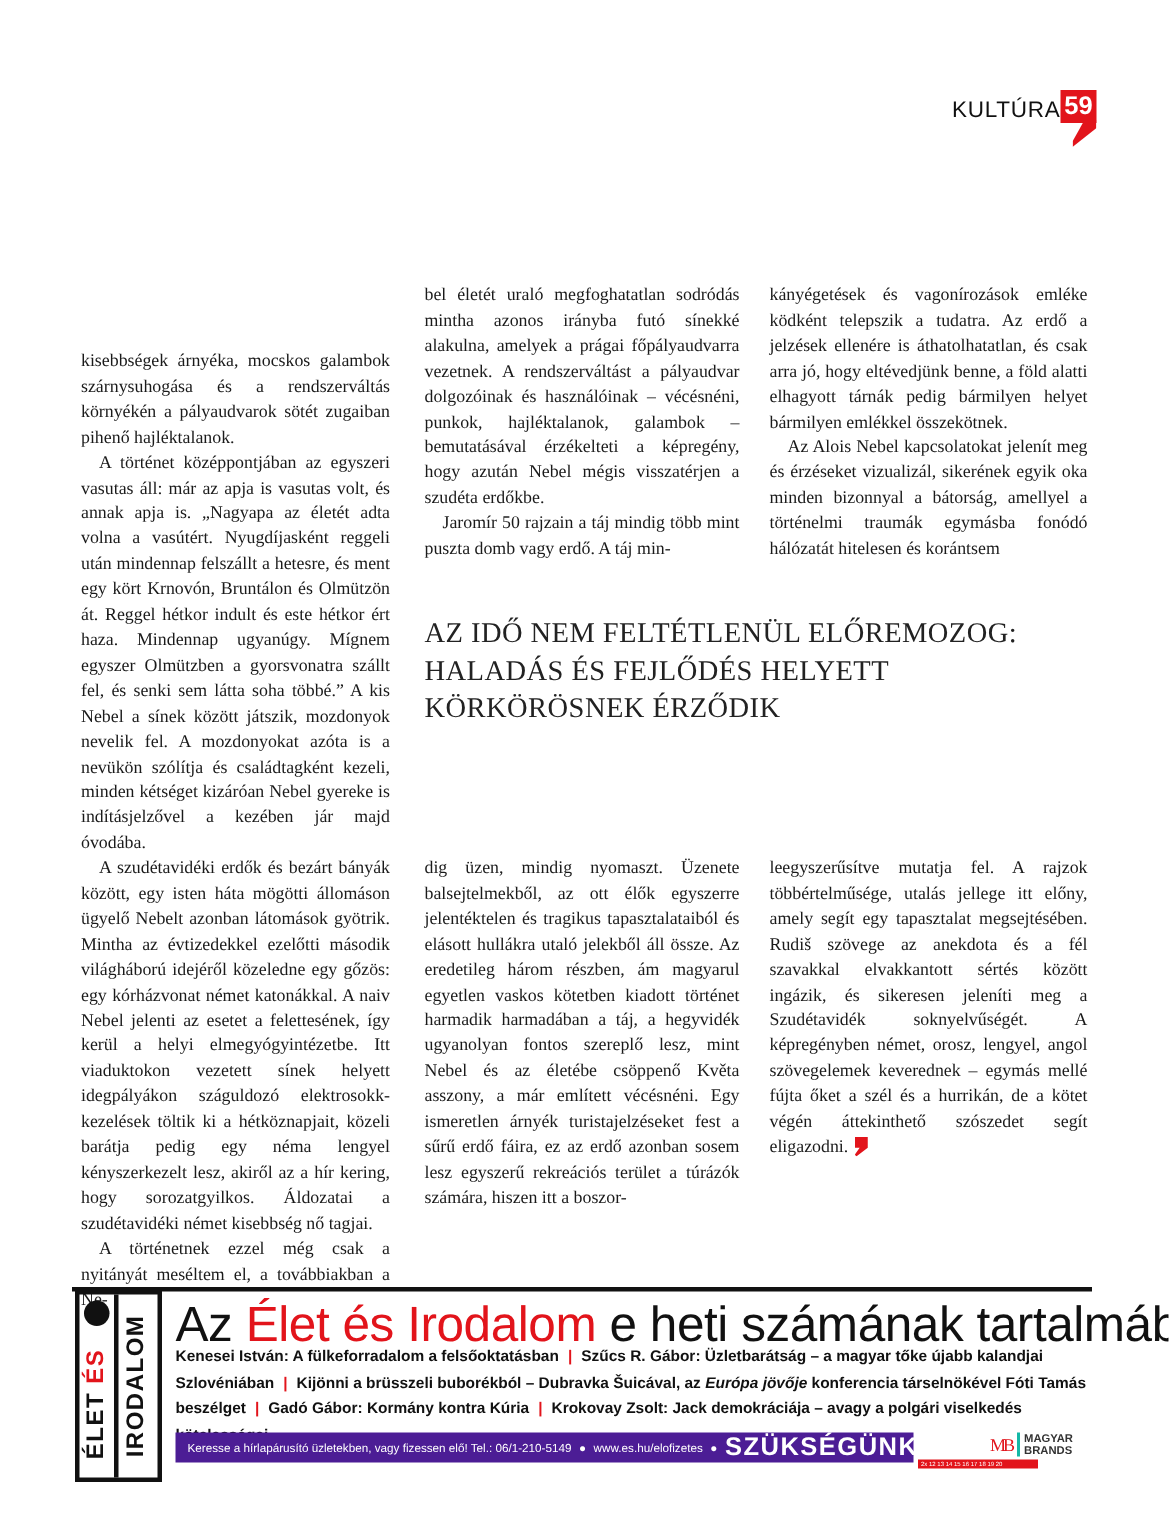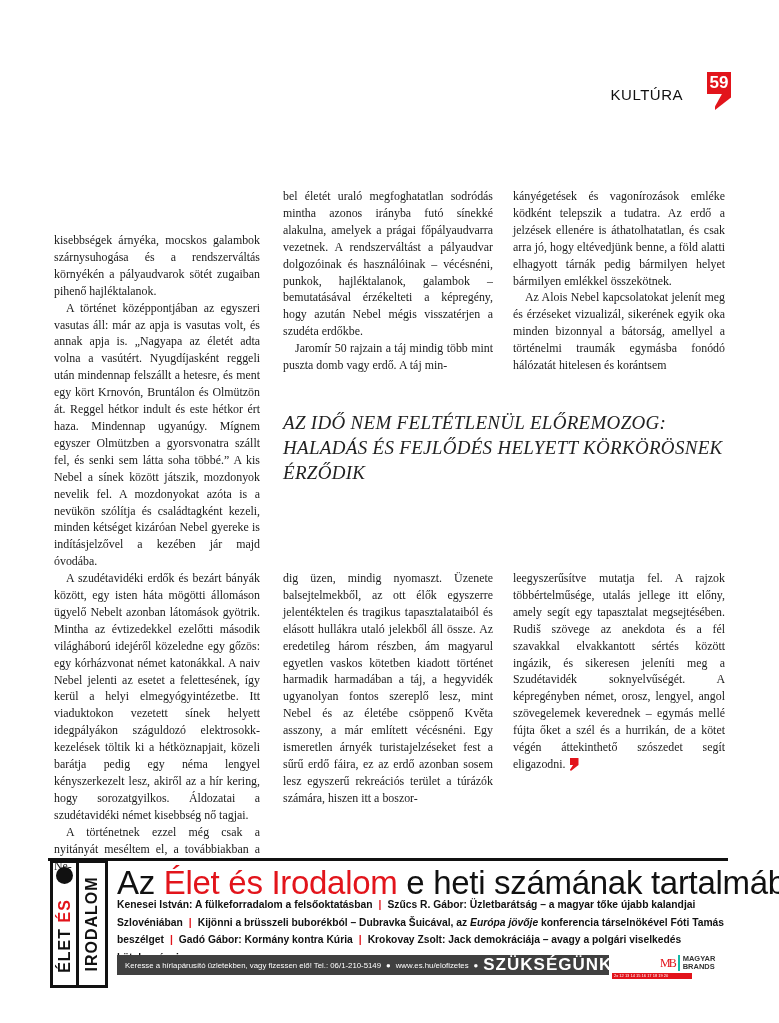--- a/index.html
+++ b/index.html
@@ -1,57 +1,57 @@
 <!DOCTYPE html>
 <html><head>
   <meta charset="utf-8">
   <style>
     * { box-sizing: border-box; margin: 0; padding: 0; }
     html, body { width: 779px; height: 1023px; background: #ffffff; overflow: hidden; }
     body { position: relative; font-family: "Liberation Serif", "DejaVu Serif", serif; color: #1a1a1a; }
 
     
-    .section-header { position: absolute; top: 72px; right: 48px; display: flex; align-items: center; gap: 24px; }
+    .section-header { position: absolute; top: 60px; right: 48px; display: flex; align-items: flex-start; gap: 0; }
     .section-label { font-family: "Liberation Sans", "DejaVu Sans", sans-serif; font-size: 15px; letter-spacing: 0.5px; color: #111; margin-top: 5px; }
     .page-mark { position: relative; width: 24px; height: 40px; }
     .page-mark .box { position: absolute; top: 0; left: 0; width: 24px; height: 22px; background: #e2141b; color: #fff; font-family: "Liberation Sans", "DejaVu Sans", sans-serif; font-weight: bold; font-size: 17px; display: flex; align-items: center; justify-content: center; }
     .page-mark .tail { position: absolute; top: 20px; left: 8px; width: 16px; height: 18px; background: #e2141b; clip-path: polygon(50% 0, 100% 0, 100% 30%, 0 100%, 0 80%); }
 
     
     .col { position: absolute; font-size: 11.9px; line-height: 16.9px; text-align: justify; hyphens: manual; }
     .col p { margin: 0; }
     .col p.indent { text-indent: 12px; }
     .col1 { left: 54px; top: 188px; width: 206px; margin-top: 44px; }
     .col2 { left: 283px; top: 188px; width: 210px; }
     .col3 { left: 513px; top: 188px; width: 212px; }
     .col2b { left: 283px; top: 570px; width: 210px; }
     .col3b { left: 513px; top: 570px; width: 212px; }
     .endmark { display: inline-block; width: 9px; height: 13px; background: #e2141b; vertical-align: -3px; margin-left: 4px; clip-path: polygon(0 0, 100% 0, 100% 55%, 15% 100%, 5% 90%, 40% 55%, 0 55%); }
     .citation { margin-top: 12px; font-style: italic; text-align: left; }
 
     
-    .pullquote { position: absolute; left: 283px; top: 410px; width: 440px; font-style: italic; font-size: 19px; line-height: 25px; letter-spacing: 0.3px; color: #222; text-transform: uppercase; }
+    .pullquote { position: absolute; left: 283px; top: 410px; width: 440px; font-size: 19px; line-height: 25px; letter-spacing: 0.3px; color: #222; text-transform: uppercase; }
 
     
     .ad-rule { position: absolute; left: 48px; top: 858px; width: 680px; height: 3px; background: #111; }
     .ad-logo { position: absolute; left: 50px; top: 860px; width: 58px; height: 128px; border: 3px solid #111; display: flex; }
     .logo-col { width: 26px; height: 100%; display: flex; align-items: center; justify-content: center; border-right: 3px solid #111; position: relative; }
     .logo-col:last-child { border-right: none; }
     .logo-col .vtext { transform: rotate(-90deg); white-space: nowrap; font-family: "Liberation Sans", "DejaVu Sans", sans-serif; font-weight: bold; font-size: 16px; letter-spacing: 1px; color: #111; }
     .logo-col .vtext .red { color: #e2141b; }
     .logo-dot { position: absolute; top: 4px; left: 3px; width: 17px; height: 17px; border-radius: 50%; background: #111; }
     .logo-col1 .vtext { margin-top: 24px; }
 
     .ad-title { position: absolute; left: 117px; top: 864px; font-family: "Liberation Sans", "DejaVu Sans", sans-serif; font-weight: normal; font-size: 33px; letter-spacing: -0.3px; color: #111; white-space: nowrap; }
     .ad-title .red { color: #e2141b; }
     .ad-items { position: absolute; left: 117px; top: 896px; width: 610px; font-family: "Liberation Sans", "DejaVu Sans", sans-serif; font-weight: bold; font-size: 10.3px; line-height: 17.5px; color: #111; }
     .ad-items .sep { color: #e2141b; margin: 0 6px; }
     .ad-items em { font-style: italic; }
 
-    .ad-bar { position: absolute; left: 117px; top: 955px; width: 492px; height: 20px; background: #404040; color: #fff; font-family: "Liberation Sans", "DejaVu Sans", sans-serif; font-size: 7.8px; display: flex; align-items: center; padding-left: 8px; white-space: nowrap; }
+    .ad-bar { position: absolute; left: 117px; top: 955px; width: 492px; height: 20px; background: #4c1d95; color: #fff; font-family: "Liberation Sans", "DejaVu Sans", sans-serif; font-size: 7.8px; display: flex; align-items: center; padding-left: 8px; white-space: nowrap; }
     .ad-bar .dot { margin: 0 5px; }
     .ad-bar .slogan { font-weight: bold; font-size: 17px; letter-spacing: 1px; }
     .mb-badge { position: absolute; left: 612px; top: 954px; width: 116px; height: 26px; display: flex; align-items: flex-start; gap: 3px; }
     .mb-letters { font-family: "Liberation Serif", "DejaVu Serif", serif; font-size: 12px; color: #e2141b; line-height: 18px; letter-spacing: -2px; margin-left: 48px; }
     .mb-text { font-family: "Liberation Sans", "DejaVu Sans", sans-serif; font-weight: bold; font-size: 7.5px; line-height: 8px; color: #333; border-left: 2px solid #14b8a6; padding-left: 3px; margin-top: 1px; }
     .mb-strip { position: absolute; left: 0; top: 19px; width: 80px; height: 6px; background: #e2141b; color: #fff; font-family: "Liberation Sans", "DejaVu Sans", sans-serif; font-size: 4px; line-height: 6px; padding-left: 2px; white-space: nowrap; overflow: hidden; }
   </style>
 </head>
 <body>
 

